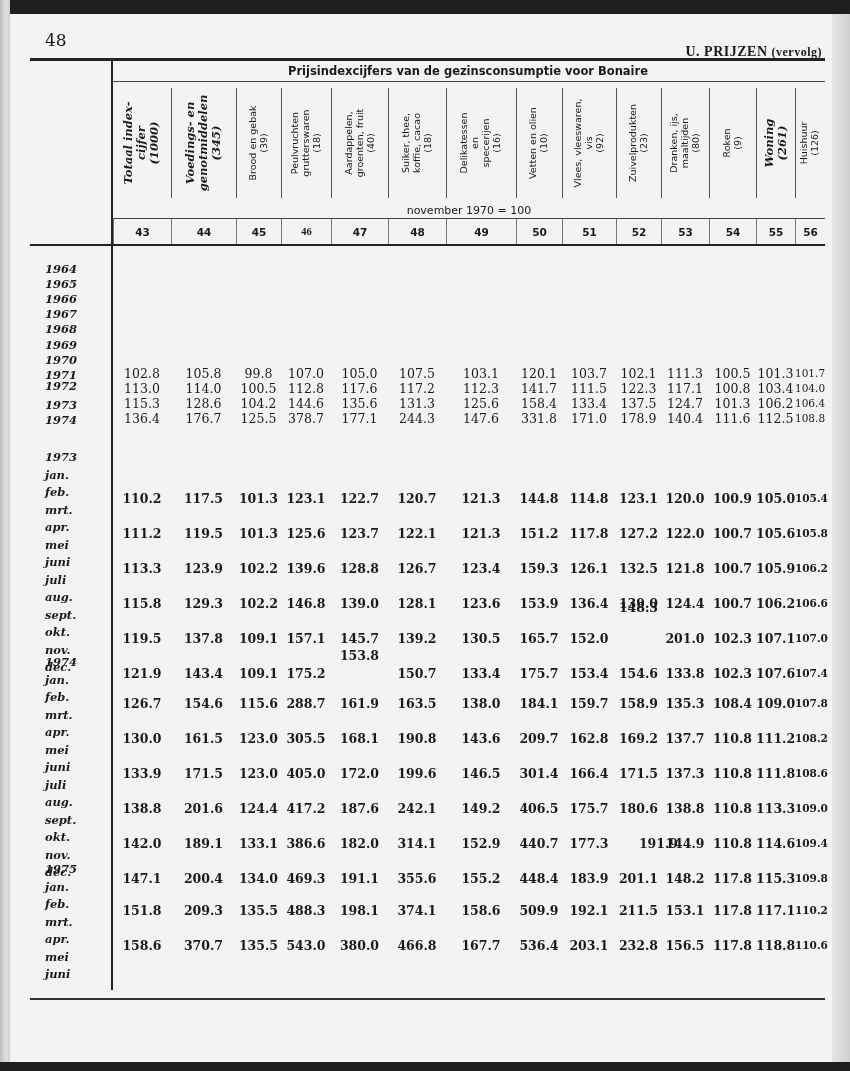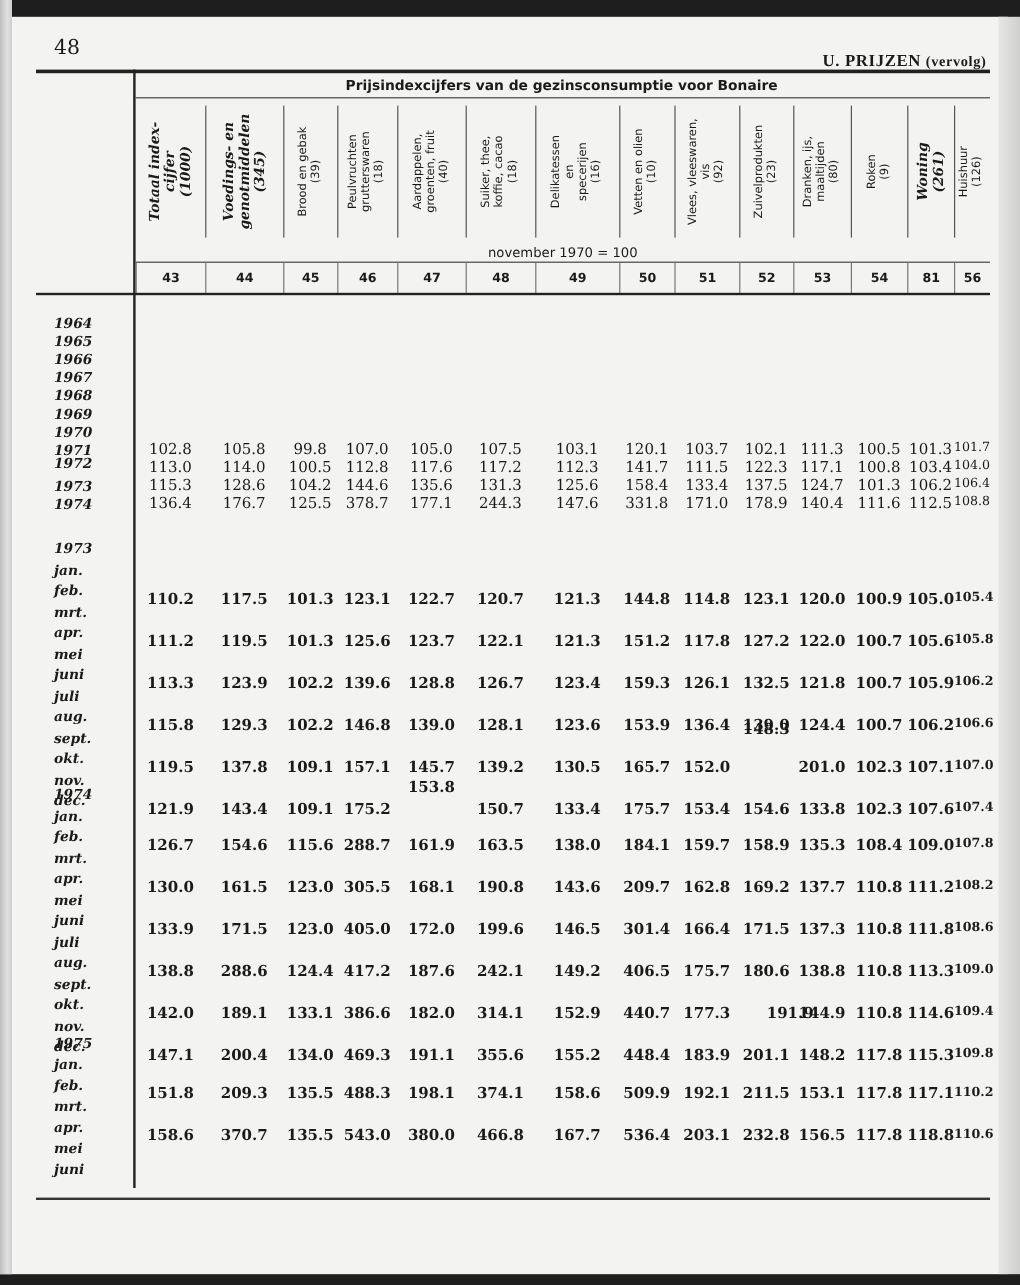--- a/index.html
+++ b/index.html
@@ -211,30 +211,30 @@
         <span>(126)</span>
       </div>
     </div>
   </div>
 <div class="base-note">november 1970 = 100</div>
 <div class="rule-base"></div>
 <div class="col-nums" id="col-nums">
     <div class="col-num" style="left: 0px; width: 58px;">43</div>
     <div class="col-num" style="left: 58px; width: 65px;">44</div>
     <div class="col-num" style="left: 123px; width: 45px;">45</div>
-    <div class="col-num" style="left: 168px; width: 50px;">46</div>
+    <div class="col-num" style="left: 168px; width: 50px; font-family: Liberation Serif, serif;">46</div>
     <div class="col-num" style="left: 218px; width: 57px;">47</div>
     <div class="col-num" style="left: 275px; width: 58px;">48</div>
     <div class="col-num" style="left: 333px; width: 70px;">49</div>
     <div class="col-num" style="left: 403px; width: 46px;">50</div>
     <div class="col-num" style="left: 449px; width: 54px;">51</div>
     <div class="col-num" style="left: 503px; width: 45px;">52</div>
     <div class="col-num" style="left: 548px; width: 48px;">53</div>
     <div class="col-num" style="left: 596px; width: 47px;">54</div>
-    <div class="col-num" style="left: 643px; width: 39px;">81</div>
+    <div class="col-num" style="left: 643px; width: 39px;">55</div>
     <div class="col-num" style="left: 682px; width: 30px;">56</div>
   </div>
 <div class="rule-nums"></div>
 
 <div id="body-area">
     <div class="row-label" style="top: 262px;">1964</div>
     <div class="row-label" style="top: 277.1px;">1965</div>
     <div class="row-label" style="top: 292.2px;">1966</div>
     <div class="row-label" style="top: 307.3px;">1967</div>
     <div class="row-label" style="top: 322.4px;">1968</div>
@@ -446,21 +446,21 @@
     <div class="cell bold" style="left: 388px; width: 58px; top: 766px;">199.6</div>
     <div class="cell bold" style="left: 446px; width: 70px; top: 766px;">146.5</div>
     <div class="cell bold" style="left: 516px; width: 46px; top: 766px;">301.4</div>
     <div class="cell bold" style="left: 562px; width: 54px; top: 766px;">166.4</div>
     <div class="cell bold" style="left: 616px; width: 45px; top: 766px;">171.5</div>
     <div class="cell bold" style="left: 661px; width: 48px; top: 766px;">137.3</div>
     <div class="cell bold" style="left: 709px; width: 47px; top: 766px;">110.8</div>
     <div class="cell bold" style="left: 756px; width: 39px; top: 766px;">111.8</div>
     <div class="cell bold small" style="left: 795px; width: 30px; top: 766px;">108.6</div>
     <div class="cell bold" style="left: 113px; width: 58px; top: 801px;">138.8</div>
-    <div class="cell bold" style="left: 171px; width: 65px; top: 801px;">288.6</div>
+    <div class="cell bold" style="left: 171px; width: 65px; top: 801px;">201.6</div>
     <div class="cell bold" style="left: 236px; width: 45px; top: 801px;">124.4</div>
     <div class="cell bold" style="left: 281px; width: 50px; top: 801px;">417.2</div>
     <div class="cell bold" style="left: 331px; width: 57px; top: 801px;">187.6</div>
     <div class="cell bold" style="left: 388px; width: 58px; top: 801px;">242.1</div>
     <div class="cell bold" style="left: 446px; width: 70px; top: 801px;">149.2</div>
     <div class="cell bold" style="left: 516px; width: 46px; top: 801px;">406.5</div>
     <div class="cell bold" style="left: 562px; width: 54px; top: 801px;">175.7</div>
     <div class="cell bold" style="left: 616px; width: 45px; top: 801px;">180.6</div>
     <div class="cell bold" style="left: 661px; width: 48px; top: 801px;">138.8</div>
     <div class="cell bold" style="left: 709px; width: 47px; top: 801px;">110.8</div>

